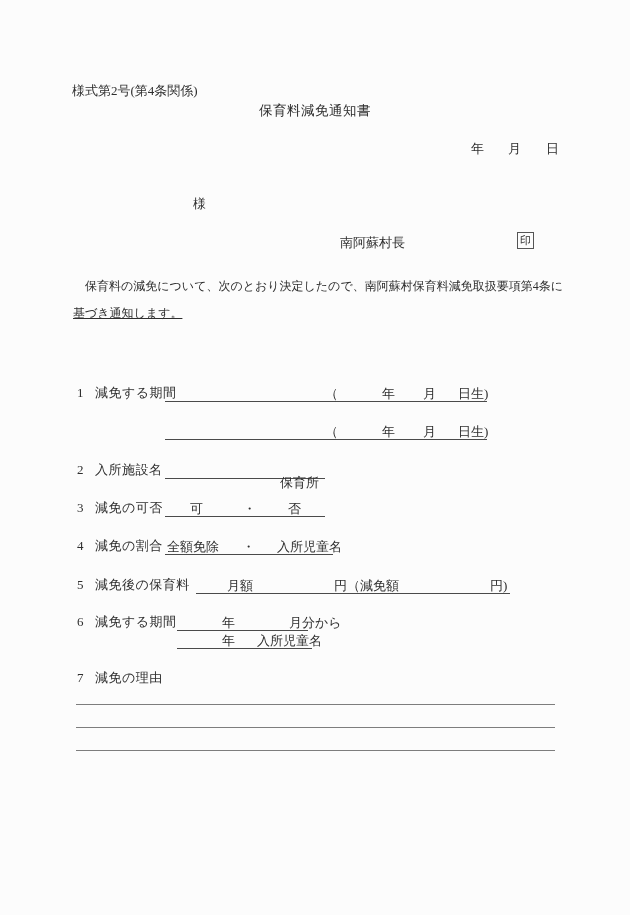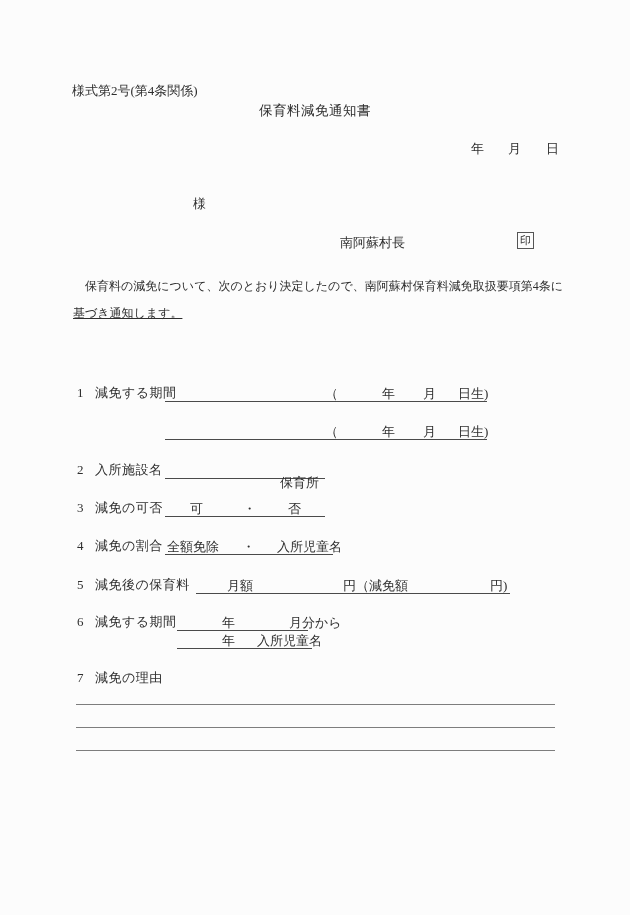--- a/index.html
+++ b/index.html
@@ -100,21 +100,21 @@
       <span style="left:77px;">・</span>
       <span style="left:112px;">入所児童名</span>
     </div>
   </div>
 
   <div>
     <span class="abs fs13" style="left:77px; top:577px;">5</span>
     <span class="abs fs13 label" style="left:95px; top:577px;">減免後の保育料</span>
     <div class="blank" style="left:196px; top:577px; width:314px;">
       <span style="left:1px;margin-left:30px;">月額</span>
-      <span style="left:147px;">円（減免額</span>
+      <span style="left:138px;">円（減免額</span>
       <span style="left:294px;">円)</span>
     </div>
   </div>
 
   <div>
     <span class="abs fs13" style="left:77px; top:614px;">6</span>
     <span class="abs fs13 label" style="left:95px; top:614px;">減免する期間</span>
     <div class="blank" style="left:177px; top:614px; width:131px;">
       <span style="left:45px;">年</span>
       <span style="left:80px;margin-left:32px;">月分から</span>

